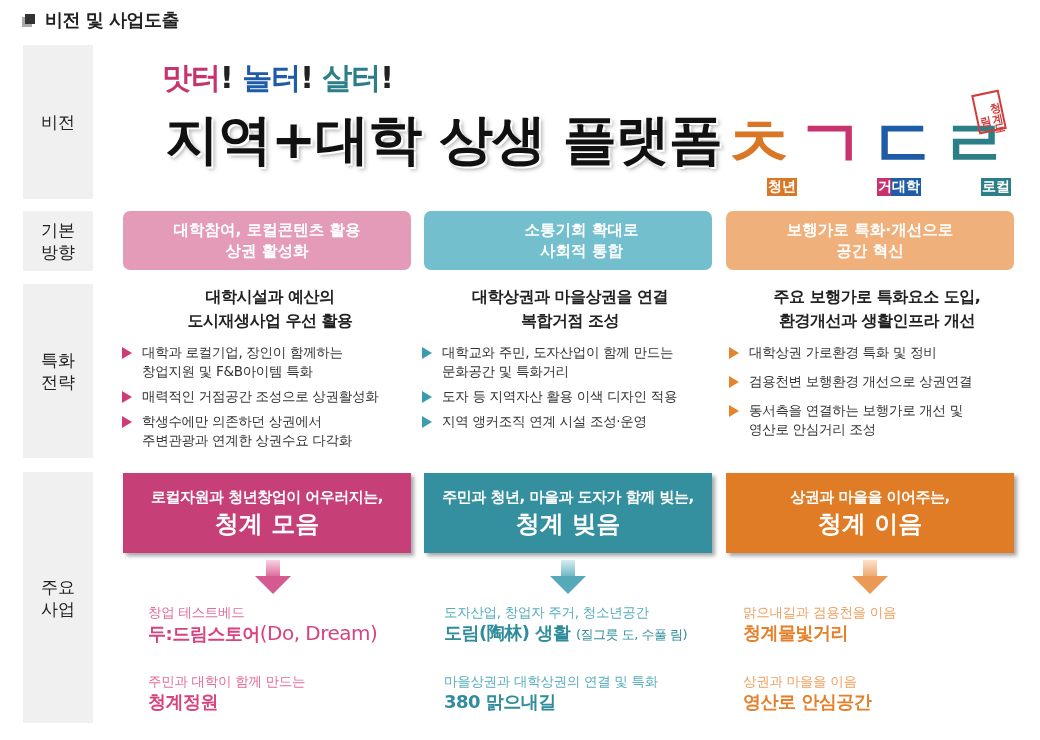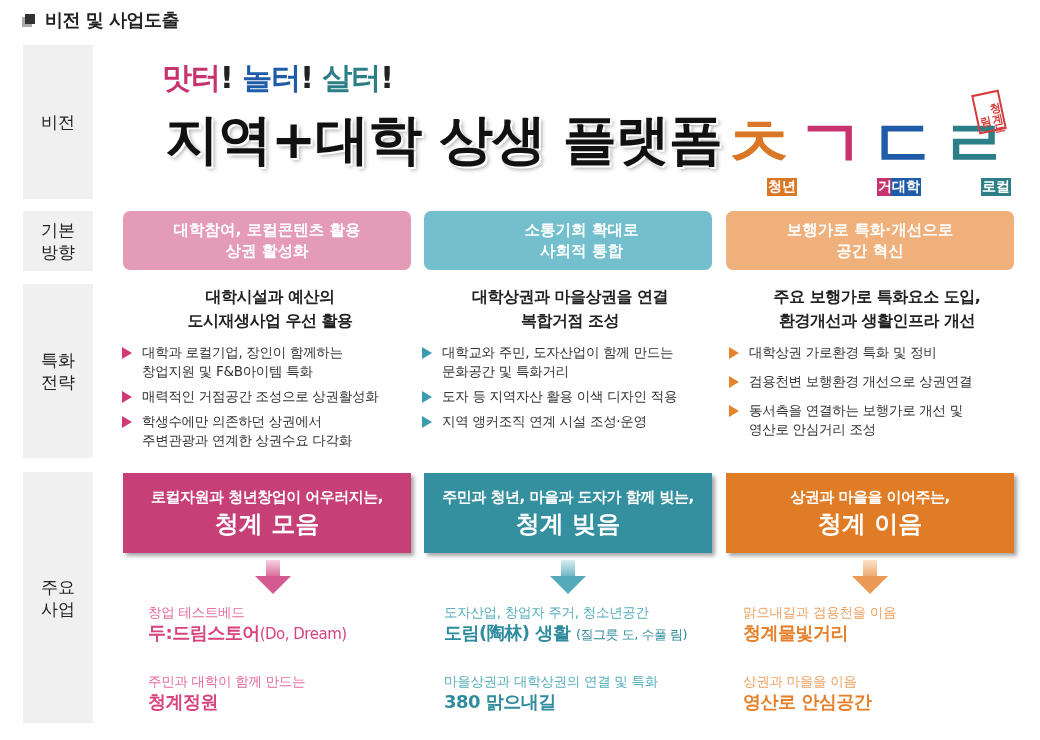--- a/index.html
+++ b/index.html
@@ -42,21 +42,21 @@
   .project-box .sub { font-size: 15px; font-weight: bold; line-height: 22px; letter-spacing: -0.5px; }
   .project-box .main { font-size: 24px; font-weight: bold; line-height: 32px; }
 
   .arrow { position: absolute; top: 560px; width: 36px; height: 34px; }
   .arrow .shaft { position: absolute; left: 11px; top: 0; width: 14px; height: 16px; }
   .arrow .head { position: absolute; left: 0; top: 16px; width: 0; height: 0; border-left: 18px solid transparent; border-right: 18px solid transparent; }
 
   .item { position: absolute; width: 300px; }
   .item .label { font-size: 13.5px; line-height: 18px; letter-spacing: -0.3px; }
   .item .name { font-size: 18px; font-weight: bold; line-height: 24px; letter-spacing: -0.5px; }
-  .item .name .extra { font-weight: normal; font-size: 15px; }
+  .item .name .extra { font-weight: normal; font-size: 20px; }
   .item .name .note { font-weight: normal; font-size: 13px; }
 </style>
 </head>
 <body>
 
 <div class="section-header">
   <span class="bullet">
       <span class="back"></span>
       <span class="front"></span>
     </span>

